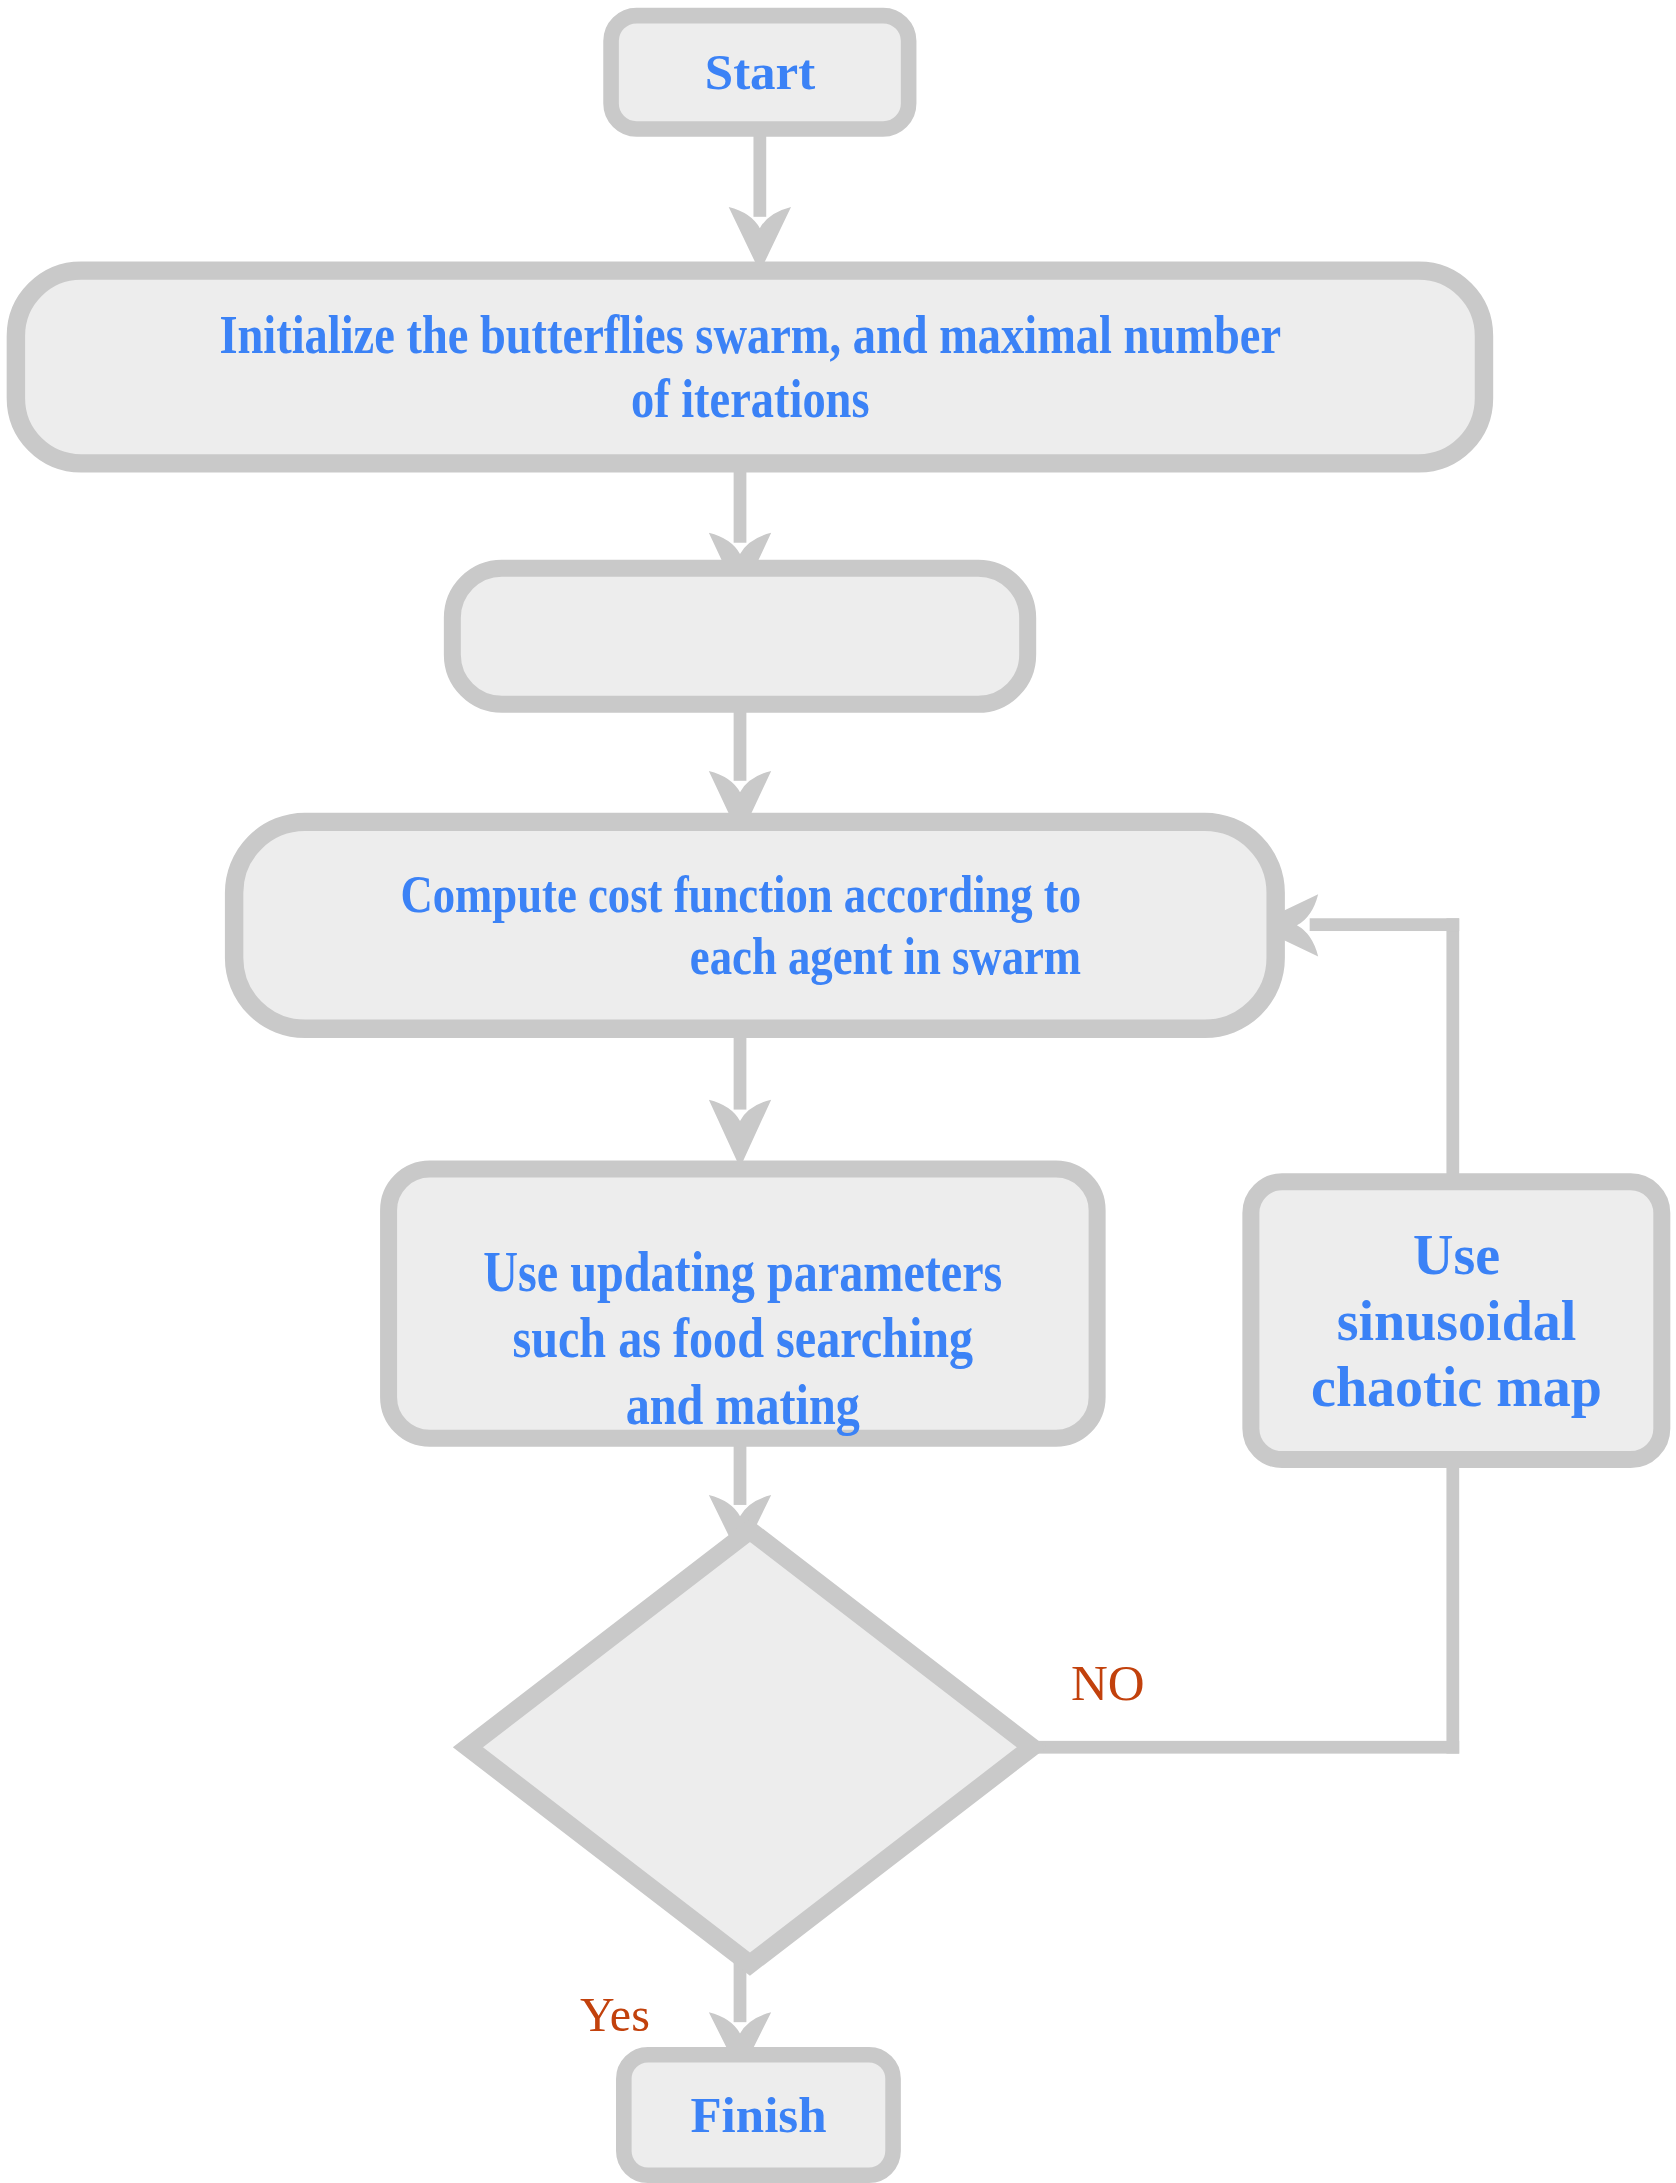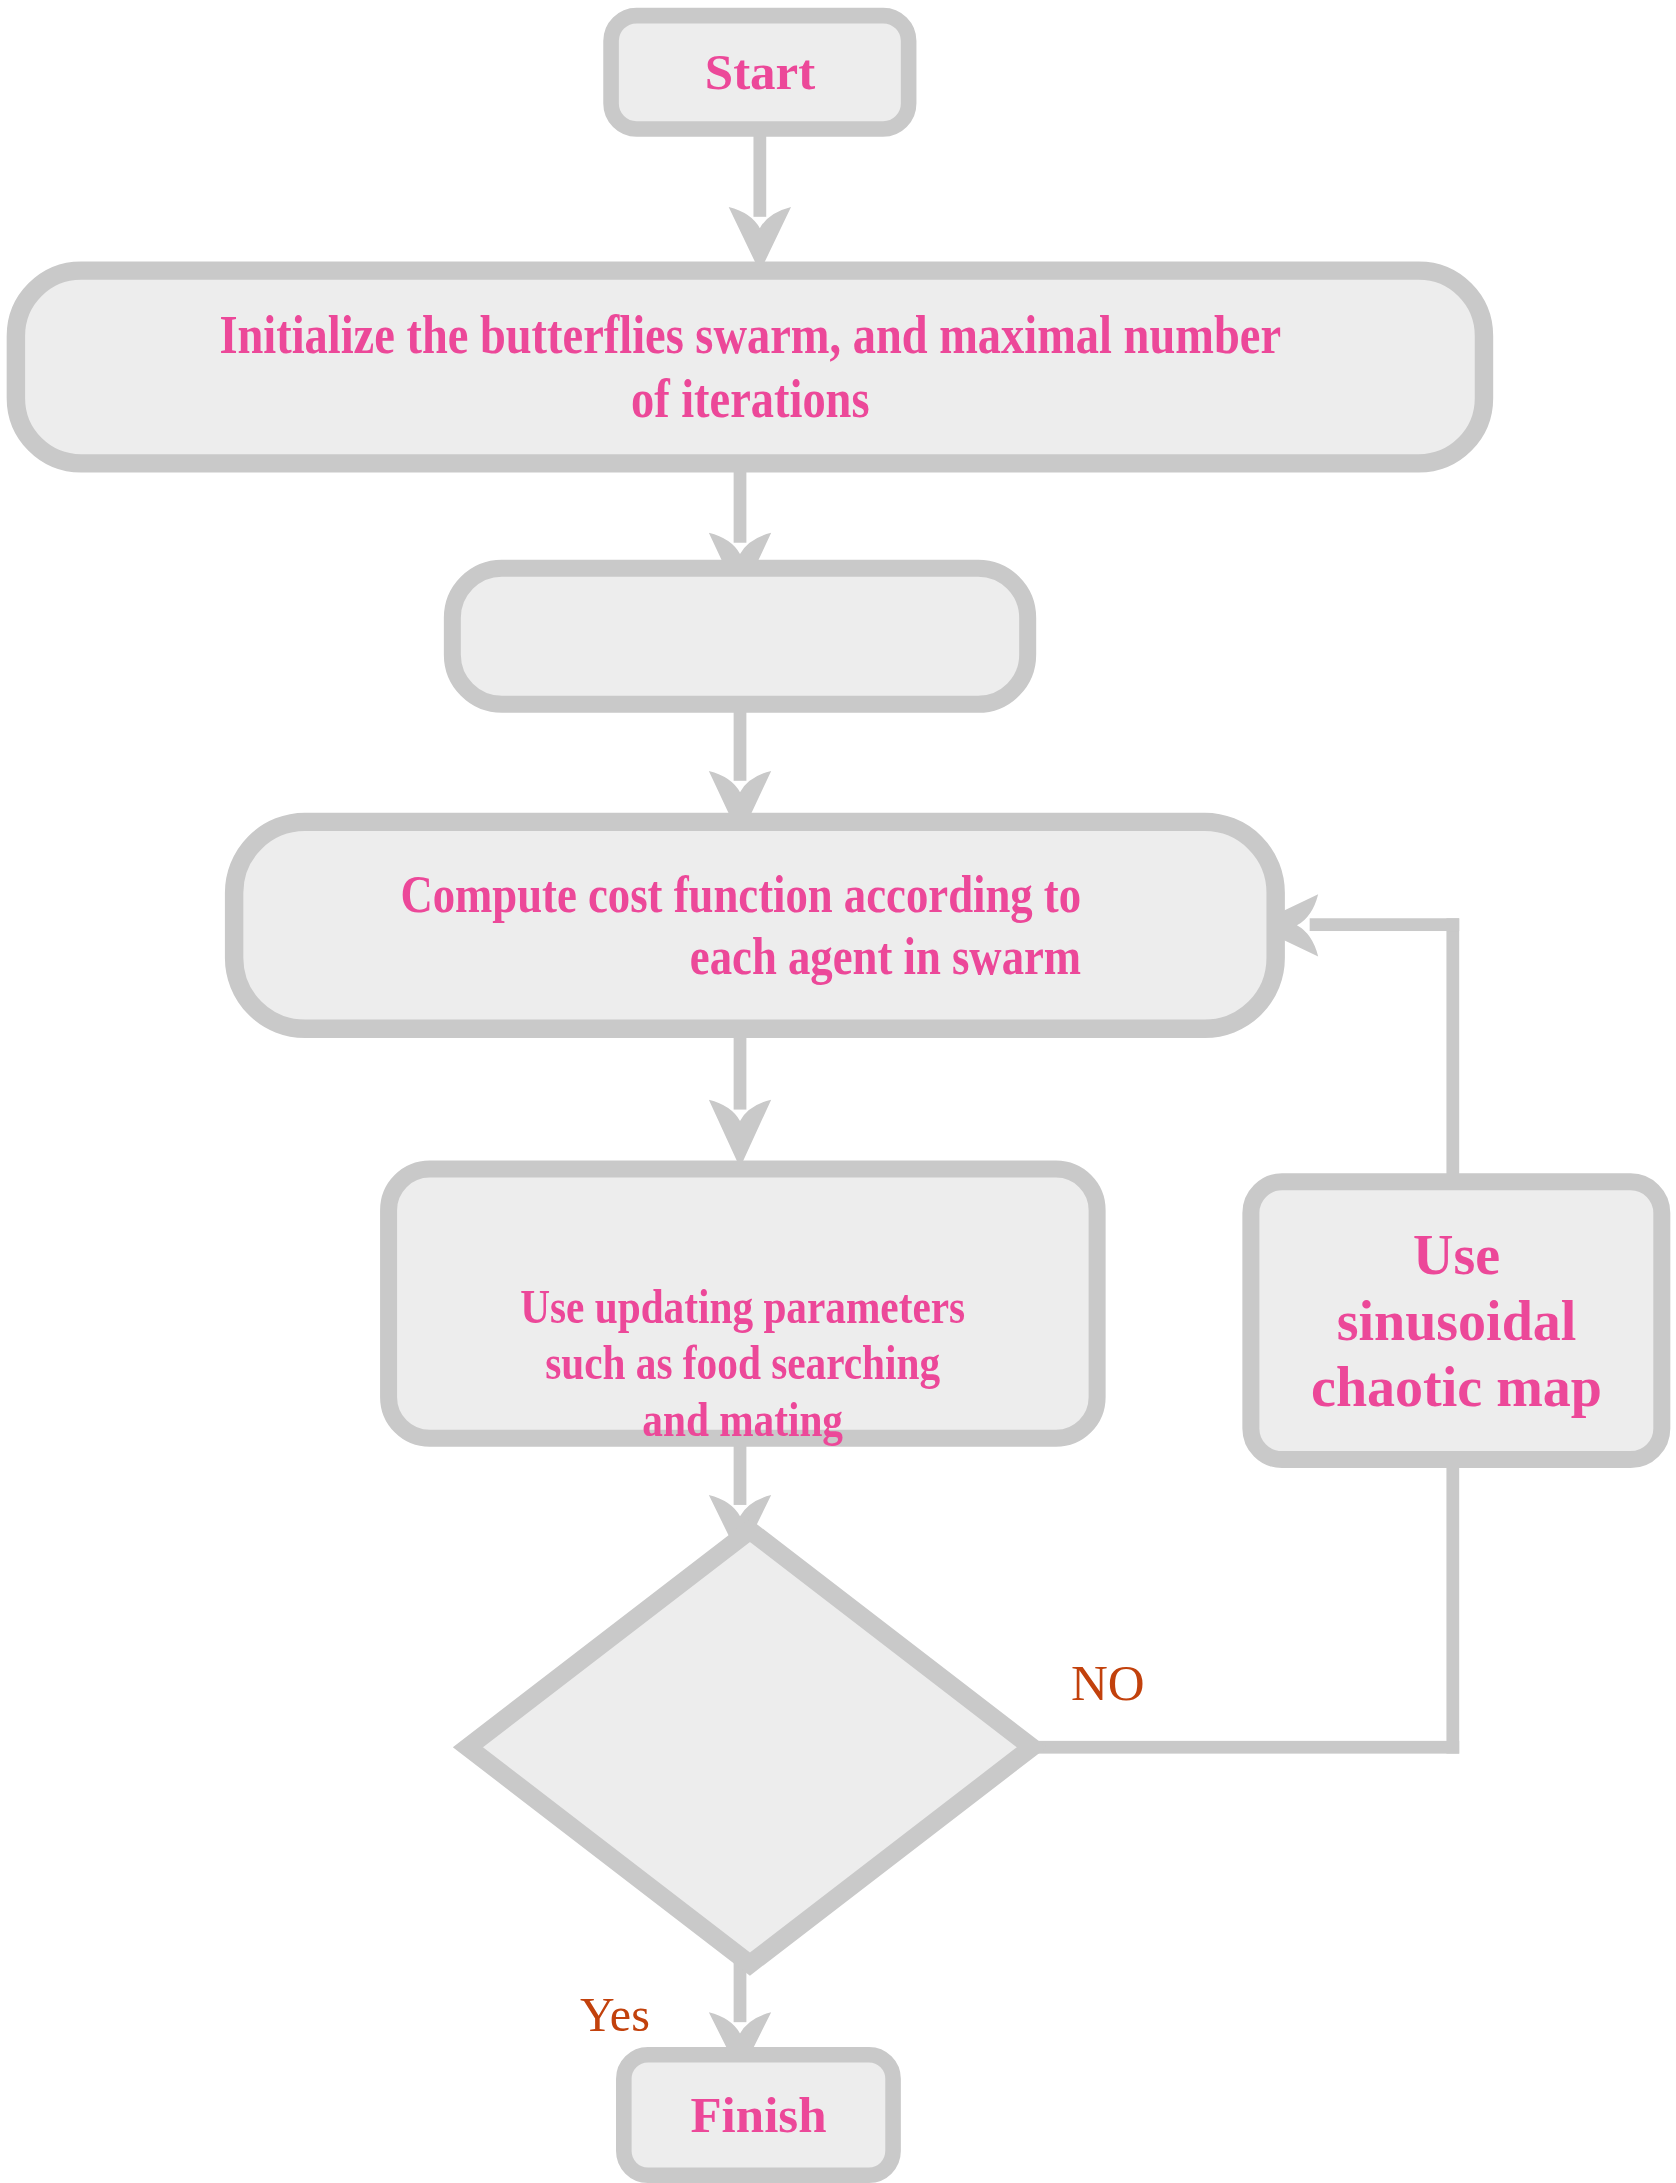--- a/index.html
+++ b/index.html
@@ -24,21 +24,21 @@
     top: 0;
     width: 1677px;
     height: 2183px;
   }
   .node-label {
     position: absolute;
     display: flex;
     align-items: center;
     justify-content: center;
     text-align: center;
-    color: #ec4899;
+    color: #3b82f6;
     font-weight: bold;
     font-family: "Liberation Serif", "DejaVu Serif", serif;
     line-height: 1.18;
     pointer-events: none;
     white-space: pre-line;
   }
   
   .condensed {
     transform: scaleX(0.86);
     transform-origin: center center;
@@ -141,21 +141,21 @@
     <span class="condensed">Initialize the butterflies swarm, and maximal number
 of iterations</span>
   </div>
 
 
   <div class="node-label" style="left:234px; top:822px; width:1013px; height:207px; font-size:52px;text-align:right;">
     <span class="condensed">Compute cost function according to
 each agent in swarm</span>
   </div>
 
-  <div class="node-label" style="left:388px; top:1229px; width:709px; height:269px; font-size:48px;">
+  <div class="node-label" style="left:388px; top:1204px; width:709px; height:269px; font-size:56px;">
     <span class="condensed">Use updating parameters
 such as food searching
 and mating</span>
   </div>
 
   <div class="node-label" style="left:1251px; top:1182px; width:411px; height:278px; font-size:56px;">
     <span>Use
 sinusoidal
 chaotic map</span>
   </div>

